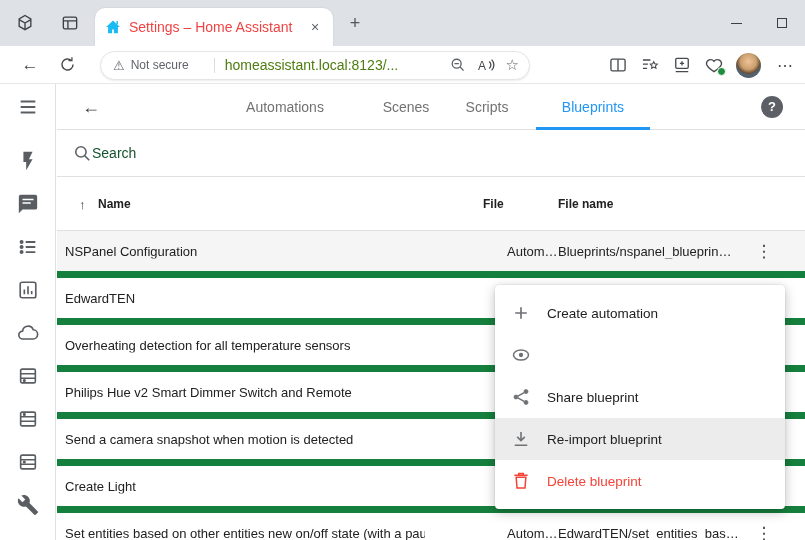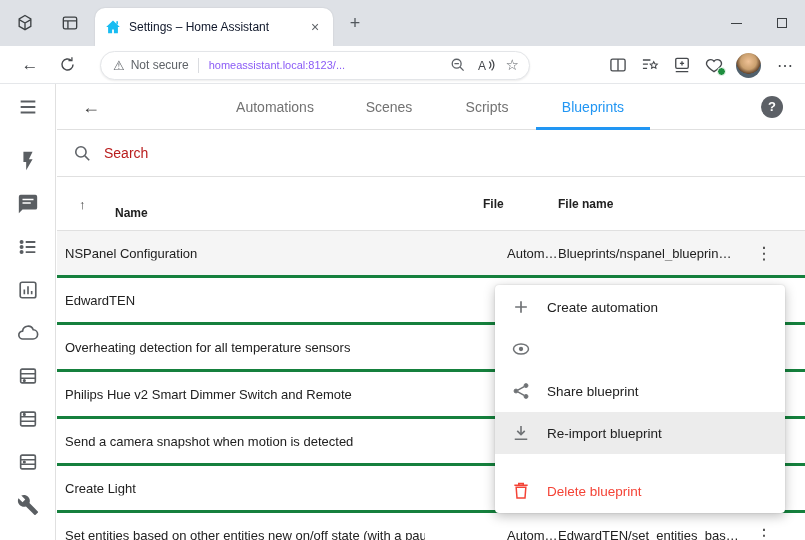--- a/index.html
+++ b/index.html
@@ -6,37 +6,37 @@
   body { background:#fff; font-family:"Liberation Sans", sans-serif; }
   .screen { position:relative; width:805px; height:540px; overflow:hidden; background:#fff; }
 
   
   .titlebar { position:absolute; top:0; left:0; right:0; height:46px; background:#dee1e6; }
   .tb-icon { position:absolute; top:13px; width:20px; height:20px; }
   .tab { position:absolute; left:95px; top:8px; width:238px; height:38px; background:#fff;
          border-radius:10px 10px 0 0; display:flex; align-items:center; padding:0 10px;
          box-shadow:0 0 2px rgba(0,0,0,.12); }
   .tab-favicon { width:16px; height:16px; margin-right:8px; flex:0 0 auto; }
-  .tab-title { font-size:12px; color:#0f172a; white-space:nowrap; overflow:hidden; flex:1; }
+  .tab-title { font-size:14px; color:#ef4444; white-space:nowrap; overflow:hidden; flex:1; }
   .tab-close { font-size:14px; color:#5f6368; margin-left:6px; width:16px; text-align:center; }
   .newtab { position:absolute; left:344px; top:12px; font-size:18px; color:#52575d; width:22px; height:22px; text-align:center; line-height:22px; }
   .win-controls { position:absolute; top:0; left:713px; display:flex; height:46px; }
   .win-btn { width:46px; height:46px; display:flex; align-items:center; justify-content:center; }
   .glyph-min { width:11px; border-top:1.2px solid #3c4043; display:block; }
   .glyph-max { width:10px; height:10px; border:1.2px solid #3c4043; display:block; }
 
   
   .navbar { position:absolute; top:46px; left:0; right:0; height:38px; background:#fff; border-bottom:1px solid #e5e7ea; }
   .nav-btn { position:absolute; top:5px; width:28px; height:28px; text-align:center; line-height:28px; font-size:17px; color:#46494d; }
   .addr { position:absolute; left:100px; top:50.5px; width:430px; height:29px; border-radius:15px; background:#fff;
           border:1px solid #e3e5e8; box-shadow:0 1px 2px rgba(0,0,0,.08); display:flex; align-items:center; padding:0 10px; }
   .addr-warn { font-size:13px; color:#5f6368; margin:0 6px 0 2px; }
-  .addr-sec { font-size:12px; color:#5f6368; margin-right:9px; white-space:nowrap; }
+  .addr-sec { font-size:12px; color:#5f6368; margin-right:25px; white-space:nowrap; }
   .addr-div { width:1px; height:15px; background:#dadce0; margin-right:10px; }
-  .addr-url { font-size:11px; color:#8b5cf6; flex:1; white-space:nowrap; overflow:hidden; }
+  .addr-url { font-size:14px; color:#4d7c0f; flex:1; white-space:nowrap; overflow:hidden; }
   .addr-trail { display:flex; align-items:center; gap:11px; margin-left:8px; }
   .addr-star { font-size:15px; color:#5f6368; }
   .nav-right { position:absolute; right:8px; top:46px; height:38px; display:flex; align-items:center; gap:12px; }
   .avatar { width:25px; height:25px; border-radius:50%;
             background:radial-gradient(circle at 50% 34%, #f0c296 0%, #caa06f 38%, #6b4a2f 58%, #51616d 60%); }
   .more-dots { font-size:16px; color:#46494d; padding:0 4px; }
   .ess-wrap { position:relative; width:20px; height:20px; }
   .ess-dot { position:absolute; right:-2px; bottom:-1px; width:9px; height:9px; border-radius:50%; background:#1e8e3e; border:1.5px solid #fff; }
 
   
@@ -49,44 +49,44 @@
   .ha-back { position:absolute; left:22px; top:0; height:46px; line-height:46px; font-size:18px; color:#424242; width:24px; text-align:center; }
   .ha-tab { position:absolute; top:0; height:46px; line-height:46px; transform:translateX(-50%);
             font-size:14px; font-weight:500; color:#727272; white-space:nowrap; }
   .ha-tab.active { color:#2196f3; }
   .tab-indicator { position:absolute; bottom:-1px; left:479px; width:114px; height:3px; background:#2196f3; }
   .help-circle { position:absolute; right:22px; top:12px; width:22px; height:22px; border-radius:50%; background:#5c6066;
                  color:#fff; font-size:13px; font-weight:bold; text-align:center; line-height:22px; }
 
   .searchrow { position:relative; height:47px; border-bottom:1px solid #e0e0e0; display:flex; align-items:center; }
   .search-ic { margin-left:16px; width:19px; height:19px; }
-  .search-text { margin-left:12px; font-size:14px; color:#b91c1c; }
+  .search-text { margin-left:0; font-size:14px; color:#14532d; }
 
   .thead { position:relative; height:54px; border-bottom:1px solid #e0e0e0; font-size:12px; font-weight:bold; color:#212121; }
   .thead span { position:absolute; top:50%; transform:translateY(-50%); }
   .th-sort { left:22px; font-size:13px; font-weight:normal; color:#424242; }
-  .th-name { left:58px;margin-top:9px; }
+  .th-name { left:41px; }
   .th-type { left:426px; }
   .th-file { left:501px; }
 
-  .row { position:relative; height:47px; border-bottom:3px solid #15803d; font-size:13px; color:#212121; background:#fff; }
+  .row { position:relative; height:47px; border-bottom:7px solid #15803d; font-size:13px; color:#212121; background:#fff; }
   .row.selected { background:#f5f5f5; }
   .row span { position:absolute; top:50%; transform:translateY(-50%); white-space:nowrap; }
   .c-name { left:8px; max-width:360px; overflow:hidden; }
   .c-type { left:450px; }
   .c-file { left:501px; max-width:196px; overflow:hidden; }
   .kebab { position:absolute; left:698px; top:50%; transform:translateY(-50%); width:18px; text-align:center;
            font-size:17px; color:#424242; }
 
   
   .ctx-menu { position:absolute; left:495px; top:201px; width:290px; background:#fff; border-radius:4px;
-              box-shadow:0 3px 12px rgba(0,0,0,.26), 0 0 2px rgba(0,0,0,.14); padding:1px 0; z-index:20; }
+              box-shadow:0 3px 12px rgba(0,0,0,.26), 0 0 2px rgba(0,0,0,.14); padding:7px 0; z-index:20; }
   .menu-item { height:42px; display:flex; align-items:center; padding:0 16px; gap:16px; font-size:13.5px; color:#212121; }
   .menu-item.hover { background:#ececec; }
-  .menu-item.danger { color:#f44336;margin-top:16px; }
+  .menu-item.danger { color:#f44336; }
   .mi-icon { width:20px; height:20px; flex:0 0 auto; }
   svg { display:block; }
 </style>
 </head>
 <body>
 
 <div class="screen">
 
   <div class="titlebar">
     <span class="tb-icon" style="left:15px;">
@@ -250,22 +250,22 @@
         <svg viewBox="0 0 24 24" width="22" height="22" fill="#5a5e62">
           <path d="M22.7 19l-9.1-9.1c.9-2.3.4-5-1.5-6.9-2-2-5-2.4-7.4-1.3L9 6 6 9 1.6 4.7C.4 7.1.9 10.1 2.9 12.1c1.9 1.9 4.6 2.4 6.9 1.5l9.1 9.1c.4.4 1 .4 1.4 0l2.3-2.3c.5-.4.5-1.1.1-1.4z"></path>
         </svg>
       </span>
     </div>
 
     <div class="main">
 
       <div class="ha-header">
         <span class="ha-back">←</span>
-        <span class="ha-tab" style="left:218px;">Automations</span>
-        <span class="ha-tab" style="left:332px;">Scenes</span>
+        <span class="ha-tab" style="left:228px;">Automations</span>
+        <span class="ha-tab" style="left:349px;">Scenes</span>
         <span class="ha-tab active" style="left:536px;">Blueprints</span>
         <span class="ha-tab" style="left:430px;">Scripts</span>
         <span class="tab-indicator"></span>
         <span class="help-circle">?</span>
       </div>
 
       <div class="searchrow">
         <span class="search-ic">
           <svg viewBox="0 0 24 24" width="19" height="19" fill="none" stroke="#5f6368" stroke-width="2">
             <circle cx="10" cy="10" r="6.5"></circle>

